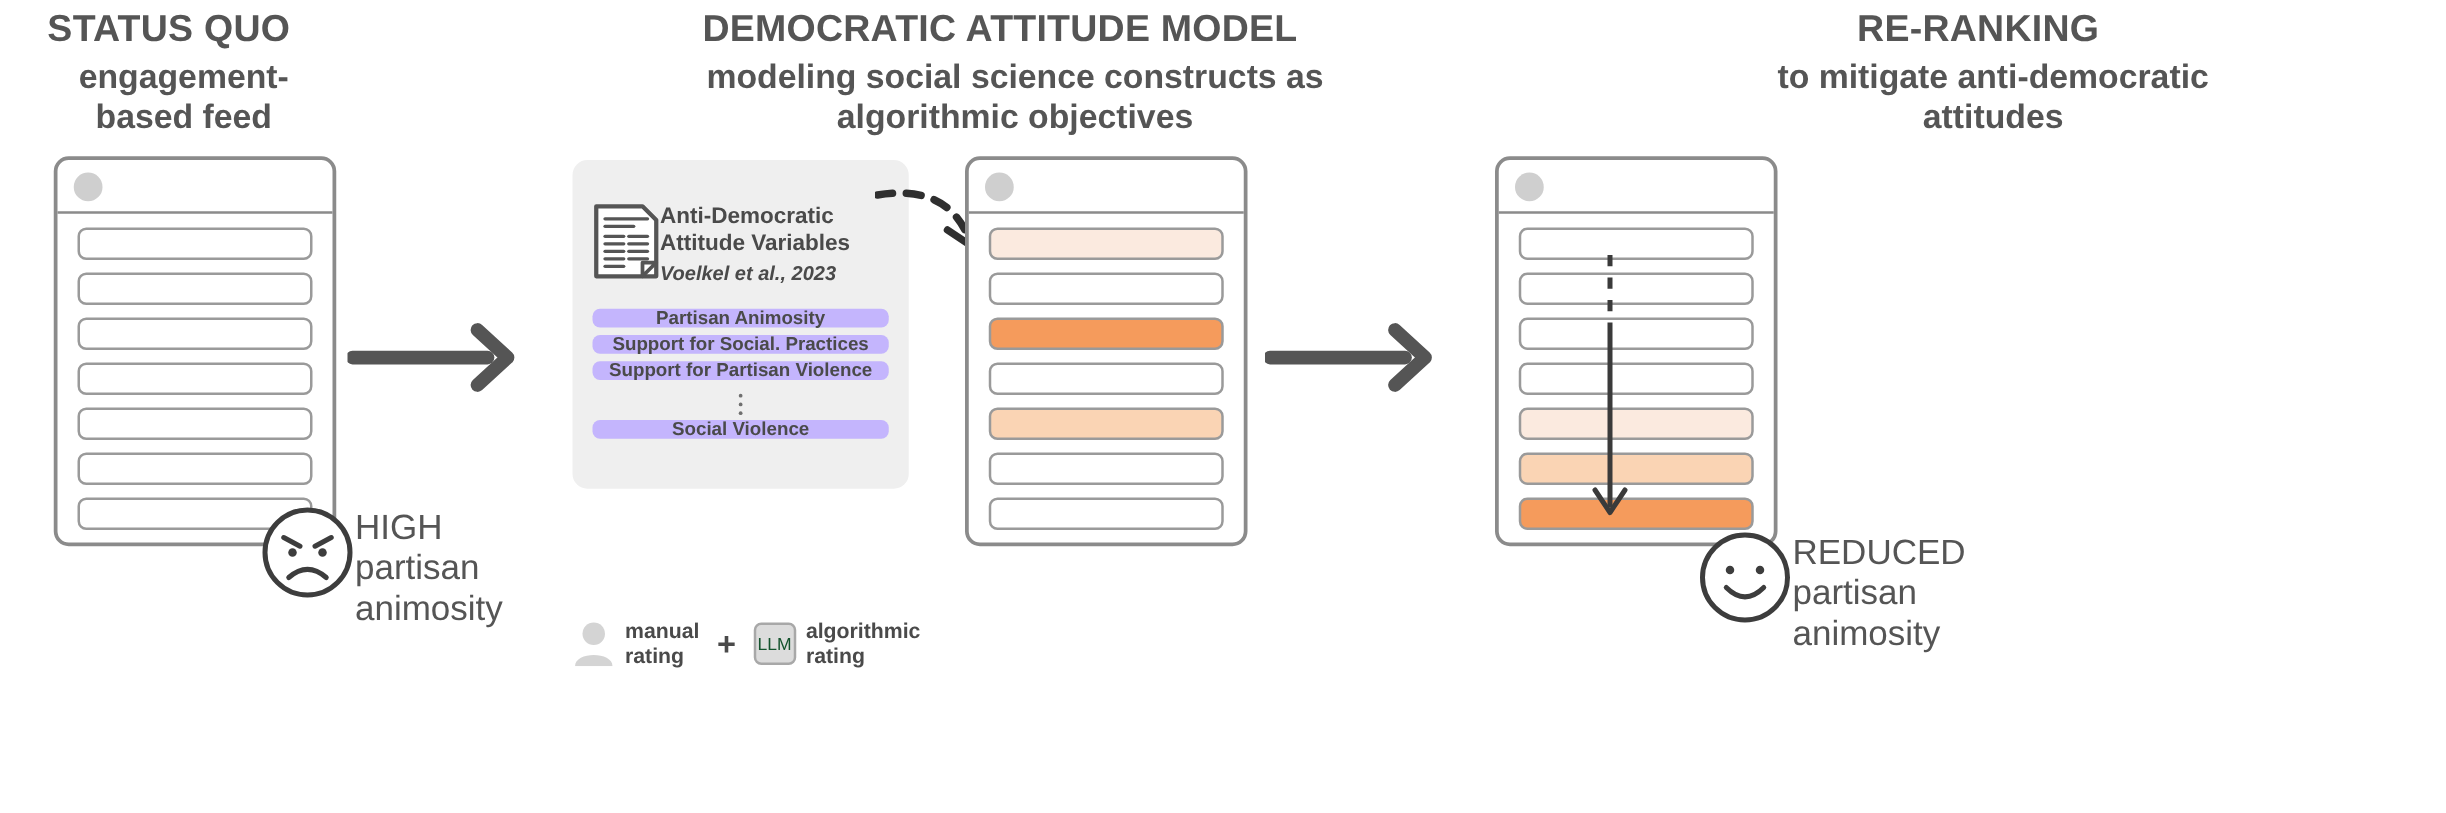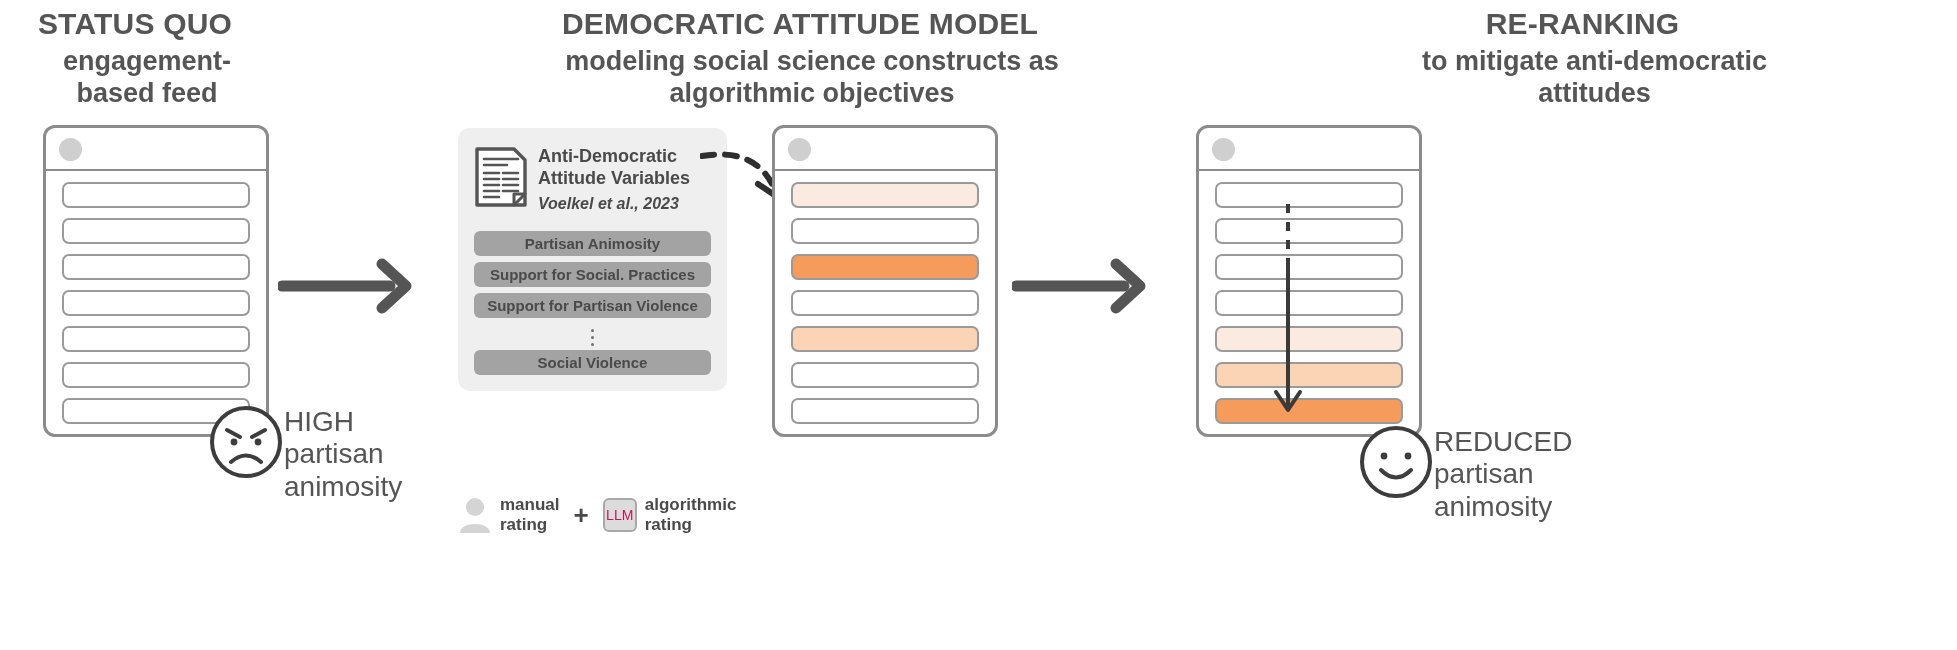--- a/index.html
+++ b/index.html
@@ -103,42 +103,42 @@
     width: 269px;
     height: 263px;
     background: #efefef;
     border-radius: 12px;
     box-sizing: border-box;
     padding: 17px 16px 14px 16px;
   }
   .source-row {
     display: flex;
     align-items: flex-start;
-    gap: 10px;
+    margin-top: 16px;
   }
   .doc-icon { flex: 0 0 auto; margin-top: 1px; }
   .source-text { padding-top: 1px; }
   .source-title {
     font-size: 18px;
     font-weight: bold;
     color: #4a4a4a;
     line-height: 1.2;
   }
   .source-cite {
     font-size: 16px;
     font-weight: bold;
     font-style: italic;
     color: #4a4a4a;
     margin-top: 6px;
   }
   .pill-list { margin-top: 18px; }
   .pill {
-    background: #a3a3a3;
+    background: #c4b5fd;
     border-radius: 6px;
-    height: 25px;
+    height: 15px;
     display: flex;
     align-items: center;
     justify-content: center;
     font-size: 15px;
     font-weight: bold;
     color: #4a4a4a;
     margin-bottom: 6px;
     white-space: nowrap;
   }
   .pill-dots {
@@ -186,21 +186,21 @@
   .llm-box {
     width: 34px;
     height: 34px;
     border: 2px solid #a8a8a8;
     border-radius: 6px;
     background: #dcdcdc;
     display: flex;
     align-items: center;
     justify-content: center;
     font-size: 14px;
-    color: #be185d;
+    color: #14532d;
     box-sizing: border-box;
   }
 
   
   .face-annot {
     position: absolute;
     display: flex;
     align-items: flex-start;
   }
   .annot-text {

